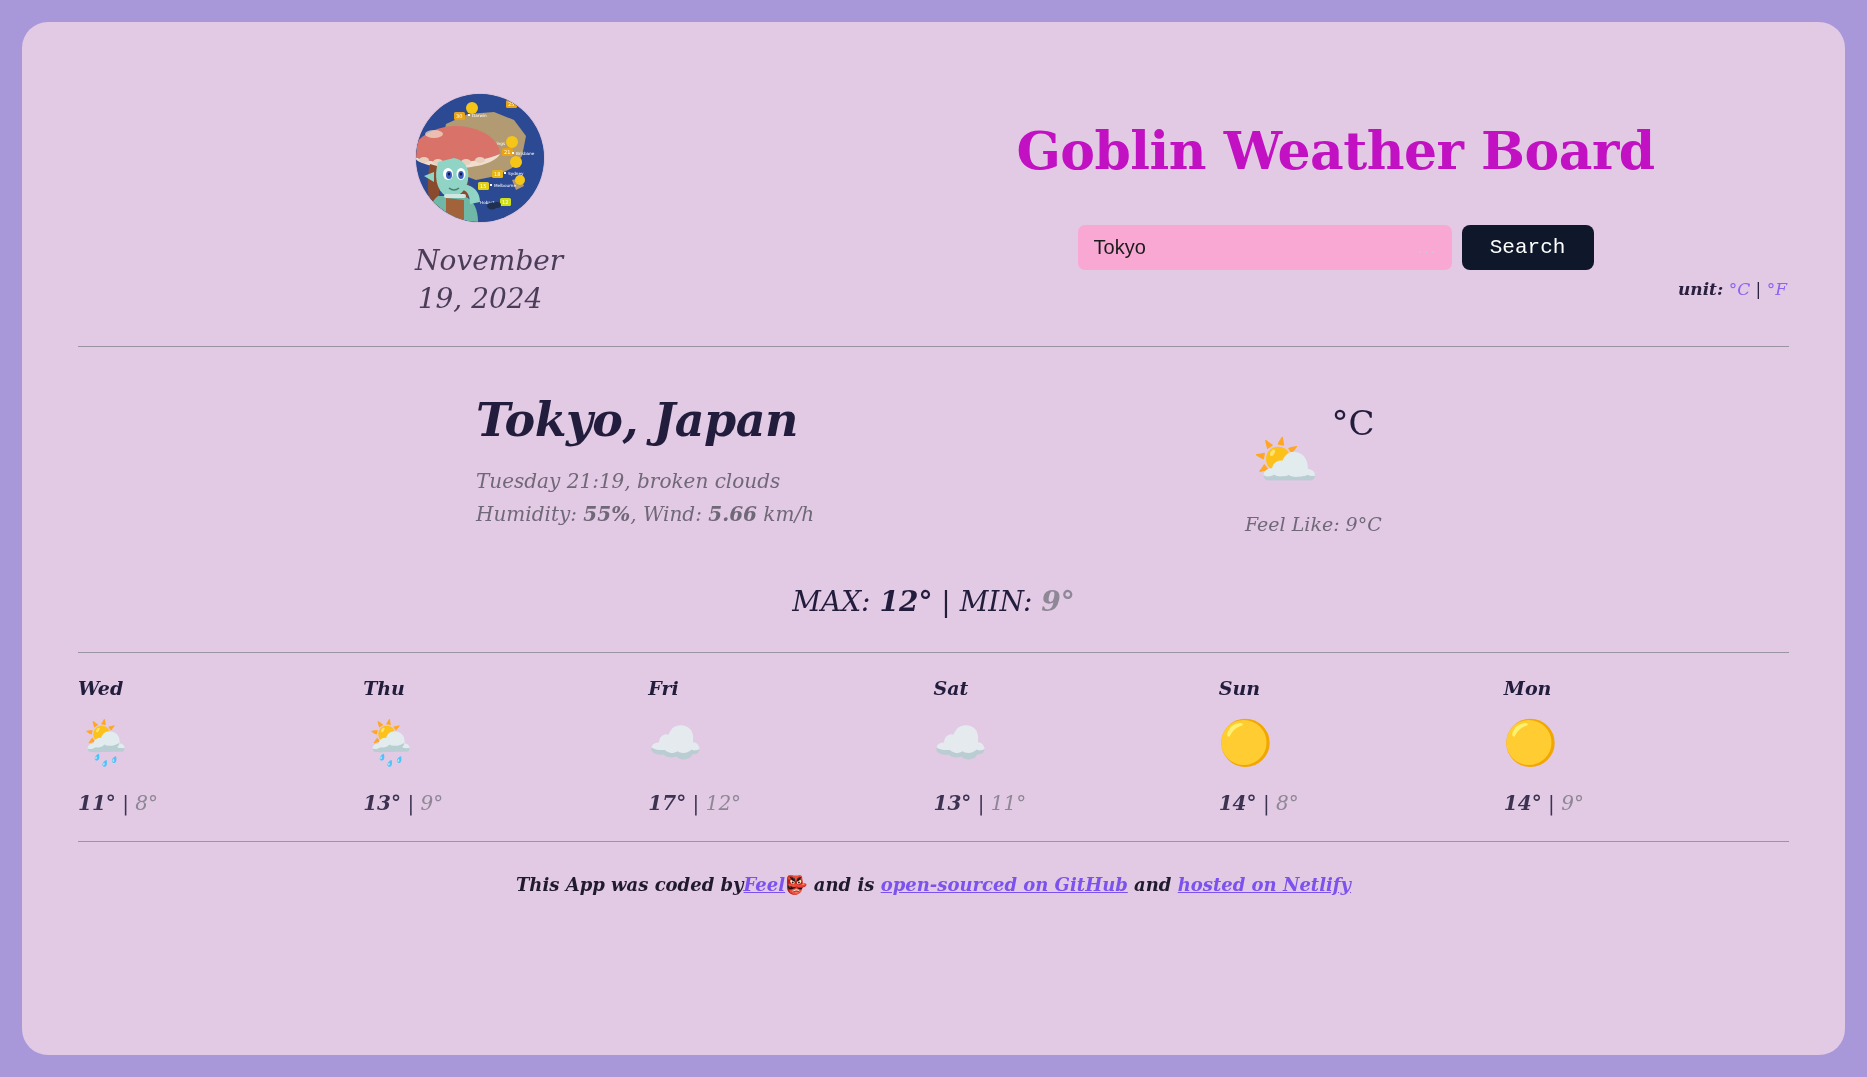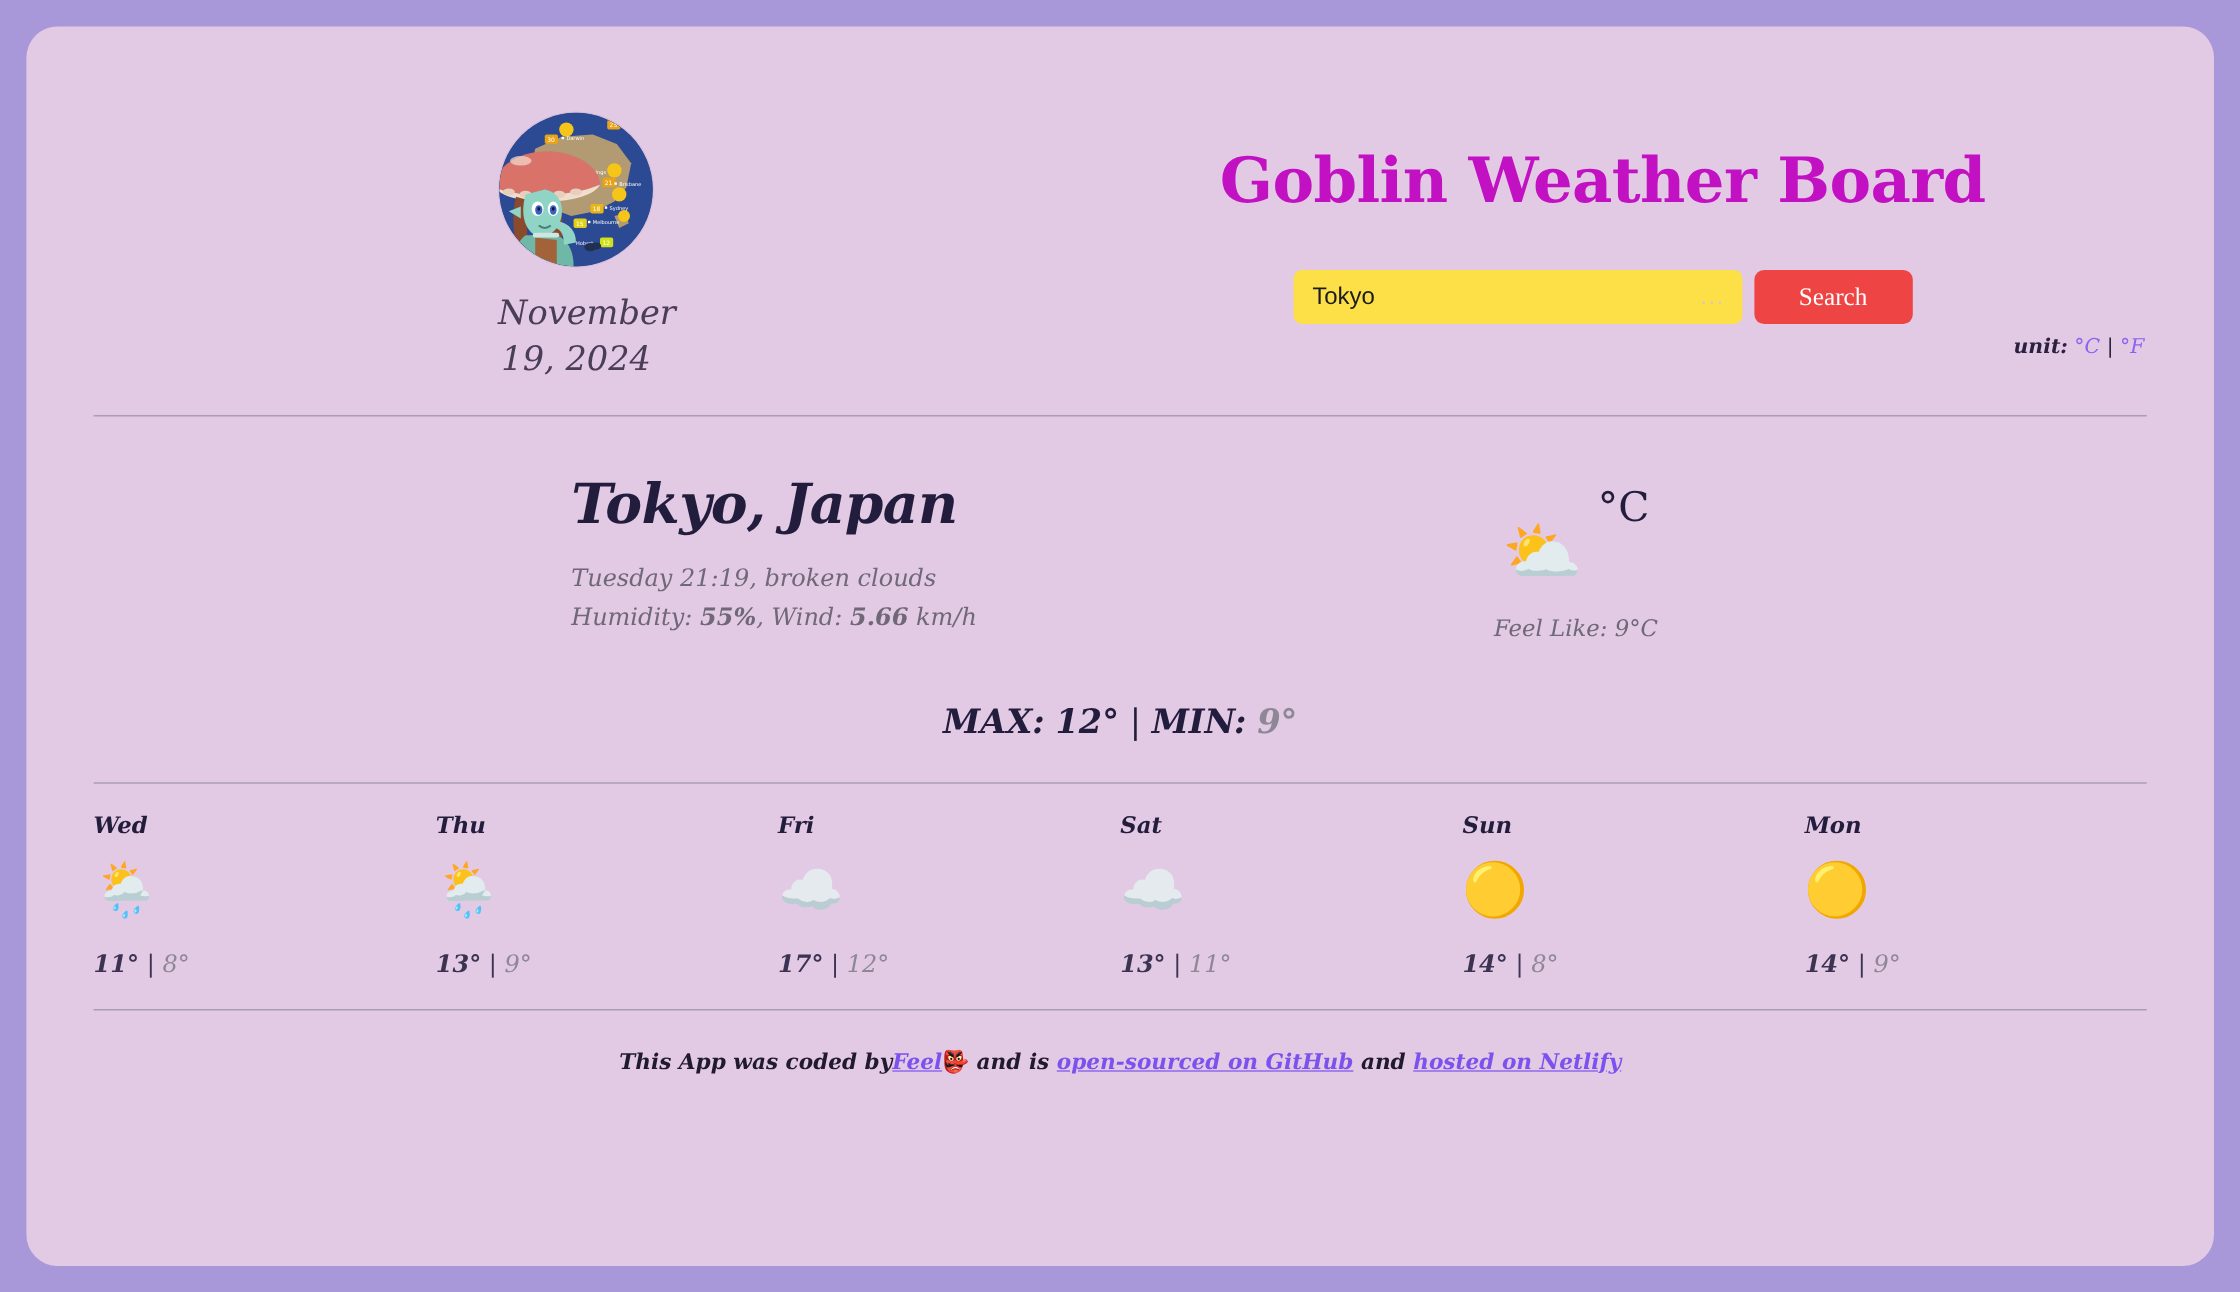--- a/index.html
+++ b/index.html
@@ -82,21 +82,21 @@
   .search-row {
     display: flex;
     align-items: flex-start;
     gap: 10px;
   }
   .search-input {
     width: 374px;
     height: 45px;
     border: none;
     border-radius: 7px;
-    background: #fde047;
+    background: #f9a8d4;
     font-family: "Liberation Sans", sans-serif;
     font-size: 20px;
     color: #1b1b1b;
     padding: 0 44px 0 16px;
     outline: none;
   }
   .input-shell { position: relative; }
   .input-ellipsis {
     position: absolute;
     right: 14px;
@@ -105,23 +105,23 @@
     font-size: 17px;
     color: #cfc6d8;
     letter-spacing: 2px;
     pointer-events: none;
   }
   .search-btn {
     width: 132px;
     height: 45px;
     border: none;
     border-radius: 8px;
-    background: #ef4444;
+    background: #0f172a;
     color: #ffffff;
-    font-family: Liberation Serif, serif;
+    font-family: Liberation Mono, monospace;
     font-size: 21px;
     cursor: pointer;
   }
   .unit-row {
     margin-top: 9px;
     align-self: flex-end;
     margin-right: 2px;
     font-family: "DejaVu Serif", serif;
     font-style: italic;
     font-size: 17px;
@@ -212,21 +212,21 @@
 
   .maxmin {
     text-align: center;
     margin-top: 50px;
     margin-bottom: 34px;
     font-family: "DejaVu Serif", serif;
     font-style: italic;
     font-size: 28px;
     color: #231d3d;
   }
-  .maxmin .lbl { font-weight: bold; }
+  .maxmin .lbl { font-weight: normal; }
   .maxmin .vmax { font-weight: bold; color: #231d3d; }
   .maxmin .vmin { font-weight: bold; color: #8d8796; }
   .maxmin .bar { color: #231d3d; }
 
   
   .forecast {
     display: flex;
     padding: 24px 0 26px 0;
   }
   .fc-day {

